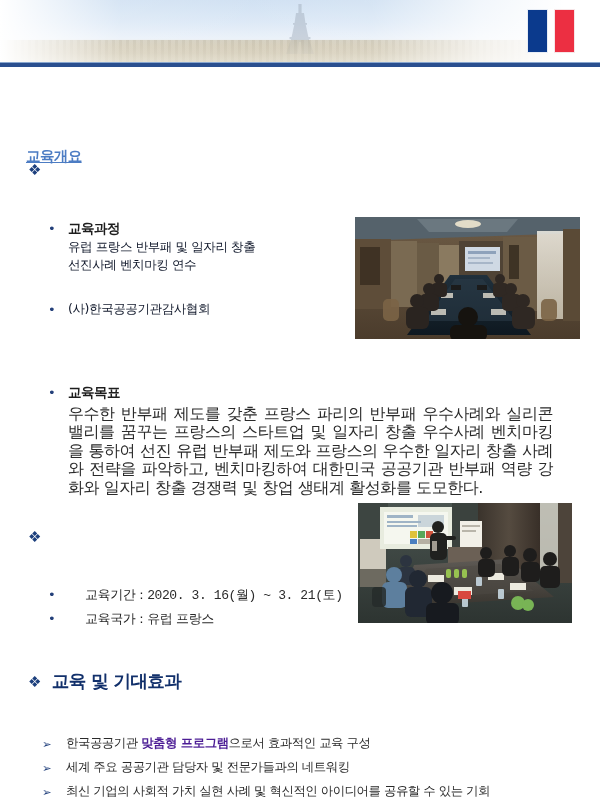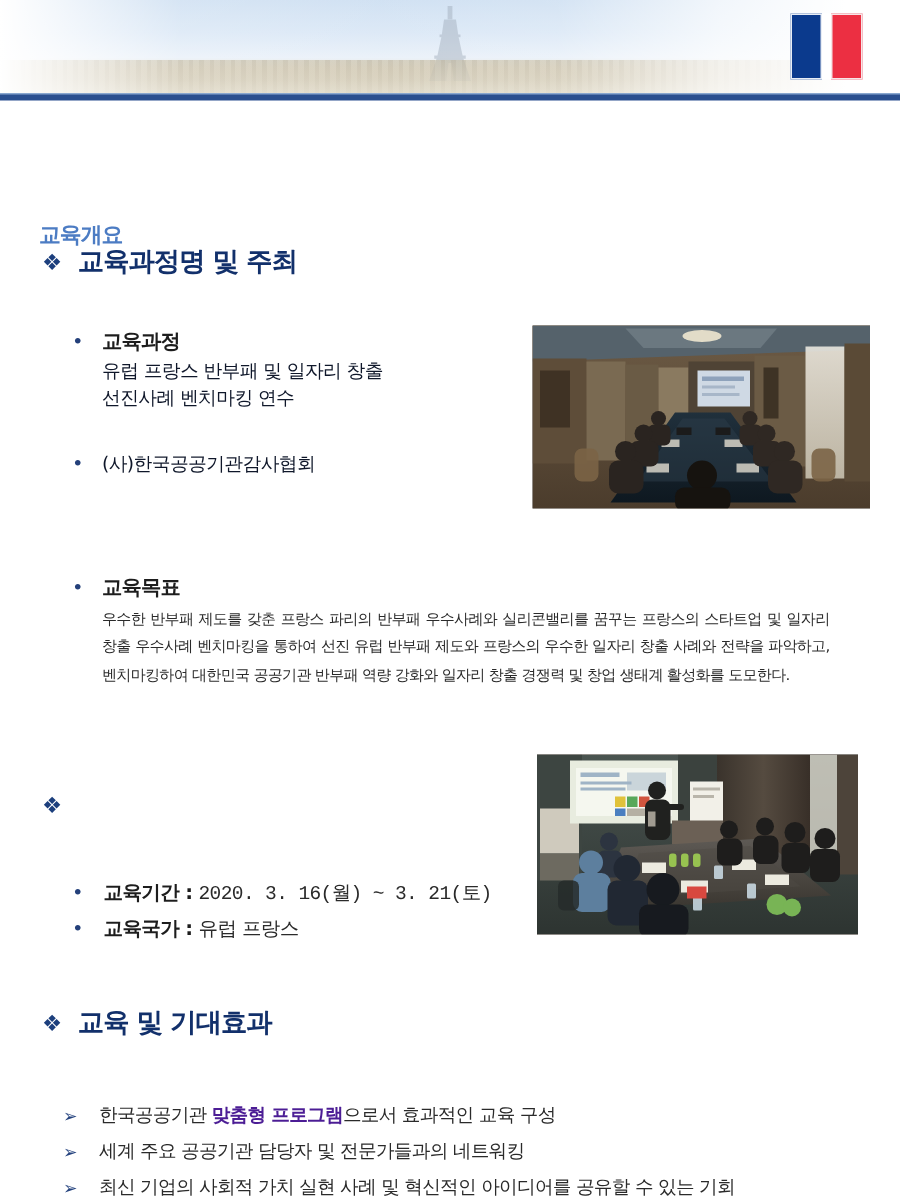--- a/index.html
+++ b/index.html
@@ -130,20 +130,21 @@
 
   
   .overview-tag {
     position: absolute;
     left: 26px;
     top: 80px;
     font-size: 14.5px;
     font-weight: bold;
     color: #4c7cc3;
     letter-spacing: -0.6px;
+    text-decoration: underline;
     text-underline-offset: 1px;
     z-index: 1;
   }
 
   .section-head {
     position: absolute;
     display: flex;
     align-items: center;
     gap: 11px;
     font-size: 17.5px;
@@ -194,21 +195,21 @@
     letter-spacing: -0.4px;
     line-height: 18px;
     display: block;
   }
 
   #row-course { left: 48px; top: 152px; width: 300px; }
   #row-host   { left: 48px; top: 233px; width: 300px; }
   #row-goal   { left: 48px; top: 316px; width: 505px; }
 
   .goal-para {
-    font-size: 10px;
+    font-size: 16px;
     color: #2a2a2a;
     line-height: 18.4px;
     letter-spacing: -0.45px;
     text-align: justify;
     margin-top: 3px;
     display: block;
   }
 
   
   .b2 {
@@ -218,23 +219,24 @@
     font-size: 13px;
     letter-spacing: -0.4px;
   }
   .b2 .dot {
     color: #24407a;
     font-size: 13px;
     width: 21px;
     flex: none;
   }
   .b2 .lbl {
-    font-weight: bold;
+    font-weight: normal;
     color: #1d1d1d;
     white-space: nowrap;
+    margin-left: 16px;
   }
   .b2 .val {
     color: #2a2a2a;
     white-space: nowrap;
   }
   #row-period  { left: 48px; top: 519px; }
   #row-country { left: 48px; top: 543px; }
 
   
   .arrow-row {
@@ -313,21 +315,20 @@
 
   <div class="divider"></div>
 </div>
 
 <div class="content">
 
   <div class="overview-tag">교육개요</div>
 
   <div class="section-head" id="head-overview">
     <span class="dia">❖</span>
-    <span>교육과정명 및 주최</span>
   </div>
 
   <div class="b1" id="row-course">
     <span class="dot">•</span>
     <span class="body">
       <span class="ttl">교육과정</span>
       <span class="sub">유럽 프랑스 반부패 및 일자리 창출</span>
       <span class="sub">선진사례 벤치마킹 연수</span>
     </span>
   </div>

